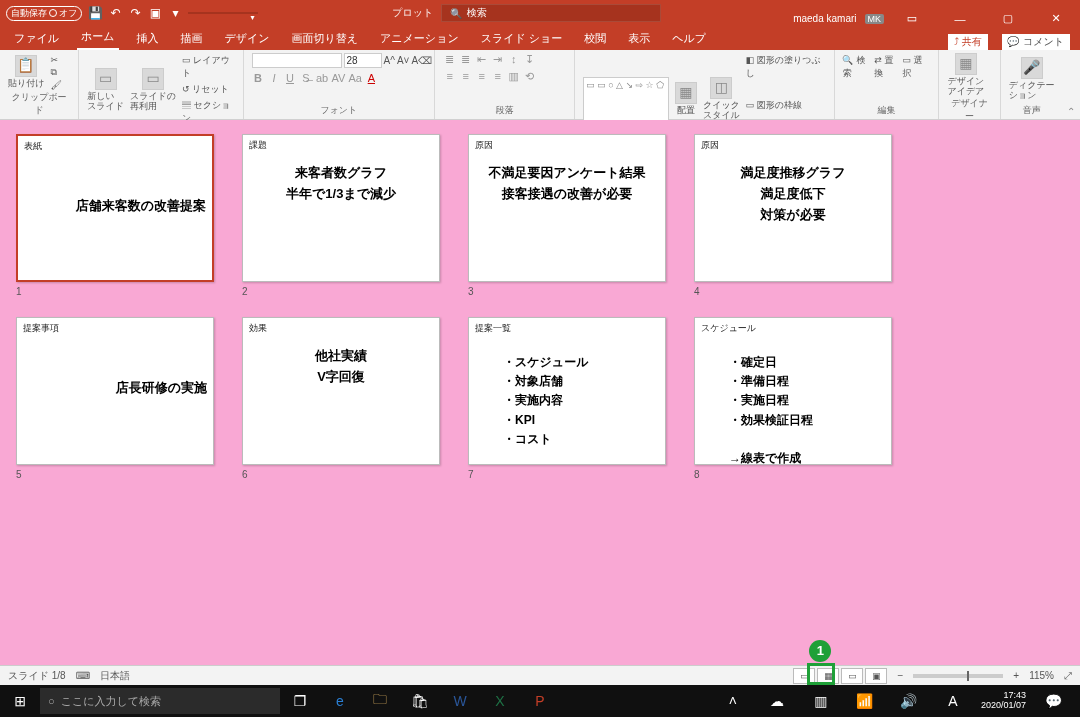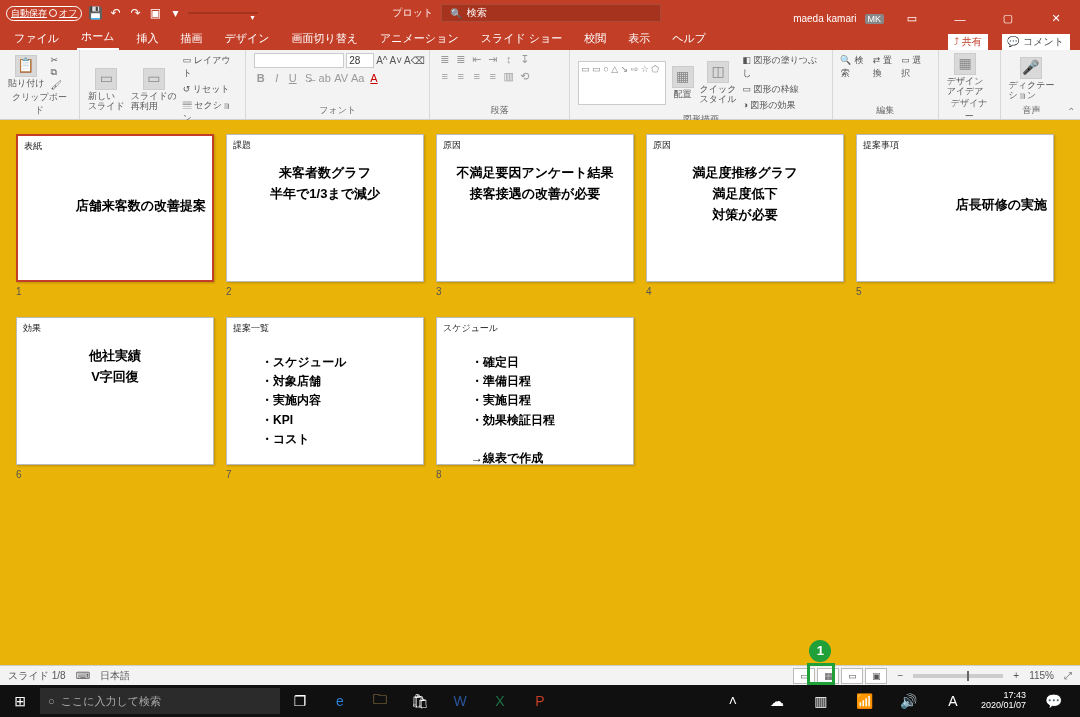--- a/index.html
+++ b/index.html
@@ -1,21 +1,21 @@
 <!DOCTYPE html>
 <html><head>
 <meta charset="utf-8">
 <style>
   * { box-sizing: border-box; margin: 0; padding: 0; font-family: "Yu Gothic", "Meiryo", sans-serif; }
   body { width:1080px; height:717px; background:#e6e6e6; overflow:hidden; display:flex; flex-direction:column; }
 
   
   .titlebar { background:#c33e27; height:26px; display:flex; align-items:center; color:#fff; font-size:10px; }
   .titlebar .left { display:flex; align-items:center; gap:6px; padding:0 6px; }
-  .autosave-toggle { border:1px solid #fff; border-radius:8px; padding:0 4px; display:flex; align-items:center; gap:2px; font-size:9px;text-decoration:underline; }
+  .autosave-toggle { border:1px solid #fff; border-radius:8px; padding:0 4px; display:flex; align-items:center; gap:2px; font-size:9px; }
   .autosave-toggle .dot { width:8px; height:8px; border:1px solid #fff; border-radius:50%; background:transparent; }
   .qat-icon { width:14px; height:14px; display:flex; align-items:center; justify-content:center; font-size:12px; }
   .titlebar .filedrop { background:#a6331e; padding:1px 18px 1px 6px; font-size:10px; position:relative; min-width:70px; }
   .titlebar .filedrop::after { content:"▾"; position:absolute; right:4px; font-size:8px; }
   .titlebar .center { flex:1; display:flex; align-items:center; justify-content:center; gap:8px; }
   .titlebar .appname { opacity:.9; }
   .titlebar .search { display:flex; align-items:center; gap:4px; background:#a6331e; border:1px solid #aa4a38; padding:1px 8px; width:220px; font-size:10px; }
   .titlebar .search .mag { font-size:10px; }
   .titlebar .right { display:flex; align-items:center; gap:8px; padding:0 4px;margin-top:11px; }
   .user-badge { background:#888; border-radius:2px; padding:0 3px; font-size:9px; }
@@ -36,21 +36,21 @@
   .rgroup .label { text-align:center; font-size:9px; color:#666; }
   .rbtn-big { display:flex; flex-direction:column; align-items:center; gap:2px; font-size:9px; line-height:1.1; }
   .rbtn-big .ic { width:22px; height:22px; background:#d9d9d9; display:flex; align-items:center; justify-content:center; font-size:14px; color:#888; border:1px solid #ccc; }
   .fontbox { display:flex; gap:2px; align-items:center; }
   .fontbox input { font-size:10px; border:1px solid #ccc; padding:1px 2px; background:#fff; color:#333; }
   .row-icons { display:flex; gap:3px; color:#999; font-size:11px; }
   .row-icons span { min-width:13px; text-align:center; }
   .mini-item { font-size:9px; color:#555; padding:1px 0; }
 
   
-  .sorter { flex:1; background:#eab308; padding:14px 16px; display:flex; flex-wrap:wrap; gap:20px 12px; align-content:flex-start; overflow:hidden; }
+  .sorter { flex:1; background:#f9a8d4; padding:14px 16px; display:flex; flex-wrap:wrap; gap:20px 28px; align-content:flex-start; overflow:hidden; }
   .slide-wrap { width:198px; display:flex; flex-direction:column; }
   .slide { width:198px; height:148px; background:#fff; border:1px solid #bbb; box-shadow:1px 1px 2px rgba(0,0,0,.2); padding:4px 6px; position:relative; display:flex; flex-direction:column; }
   .slide.selected { border:2px solid #c33e27; }
   .slide-section { font-size:9px; color:#222; }
   .slide-title { font-weight:bold; font-size:13px; text-align:right; margin-top:44px; }
   .slide-body { font-weight:bold; font-size:13px; text-align:center; line-height:1.6; margin-top:11px; }
   .slide-body-left { font-weight:bold; font-size:12px; line-height:1.6; margin-top:18px; padding-left:28px; text-align:left; }
   .slide-num { font-size:10px; color:#555; margin-top:4px; }
 
   
@@ -160,21 +160,21 @@
         <div class="mini-item">▤ <span>セクション</span></div>
       </div>
     </div>
     <div class="label">スライド</div>
   </div>
 
   <div class="rgroup" style="min-width:170px">
     <div class="controls" style="flex-direction:column;align-items:flex-start;gap:4px">
       <div class="fontbox">
         <input style="width: 90px;" value="">
-        <input style="width: 28px;" value="28">
+        <input style="width: 38px;" value="28">
         <span style="font-size:10px">A^</span>
         <span style="font-size:10px">A˅</span>
         <span style="font-size:10px">A⌫</span>
       </div>
       <div class="row-icons">
         <span><b>B</b></span>
         <span><i>I</i></span>
         <span><u>U</u></span>
         <span>S̶</span>
         <span>ab</span>
@@ -213,21 +213,21 @@
       <div style="border:1px solid #ccc;width:90px;height:44px;background:#fff;display:flex;flex-wrap:wrap;align-content:flex-start;padding:2px;gap:2px;color:#888;font-size:9px">▭ ▭ ○ △ ↘ ⇨ ☆ ⬠</div>
       <div class="rbtn-big">
           <div class="ic">▦</div>
           <span>配置</span>
         </div>
       <div class="rbtn-big">
           <div class="ic">◫</div>
           <span style="white-space:pre">クイック
 スタイル</span>
         </div>
-      <div style="display:flex;flex-direction:column;gap:1px">
+      <div style="display:flex;flex-direction:column;gap:17px">
         <div class="mini-item">◧ <span>図形の塗りつぶし</span></div>
         <div class="mini-item">▭ <span>図形の枠線</span></div>
         <div class="mini-item">◑ <span>図形の効果</span></div>
       </div>
     </div>
     <div class="label">図形描画</div>
   </div>
 
   <div class="rgroup">
     <div class="controls" style="flex-direction:row;gap:1px;align-items:flex-start">

